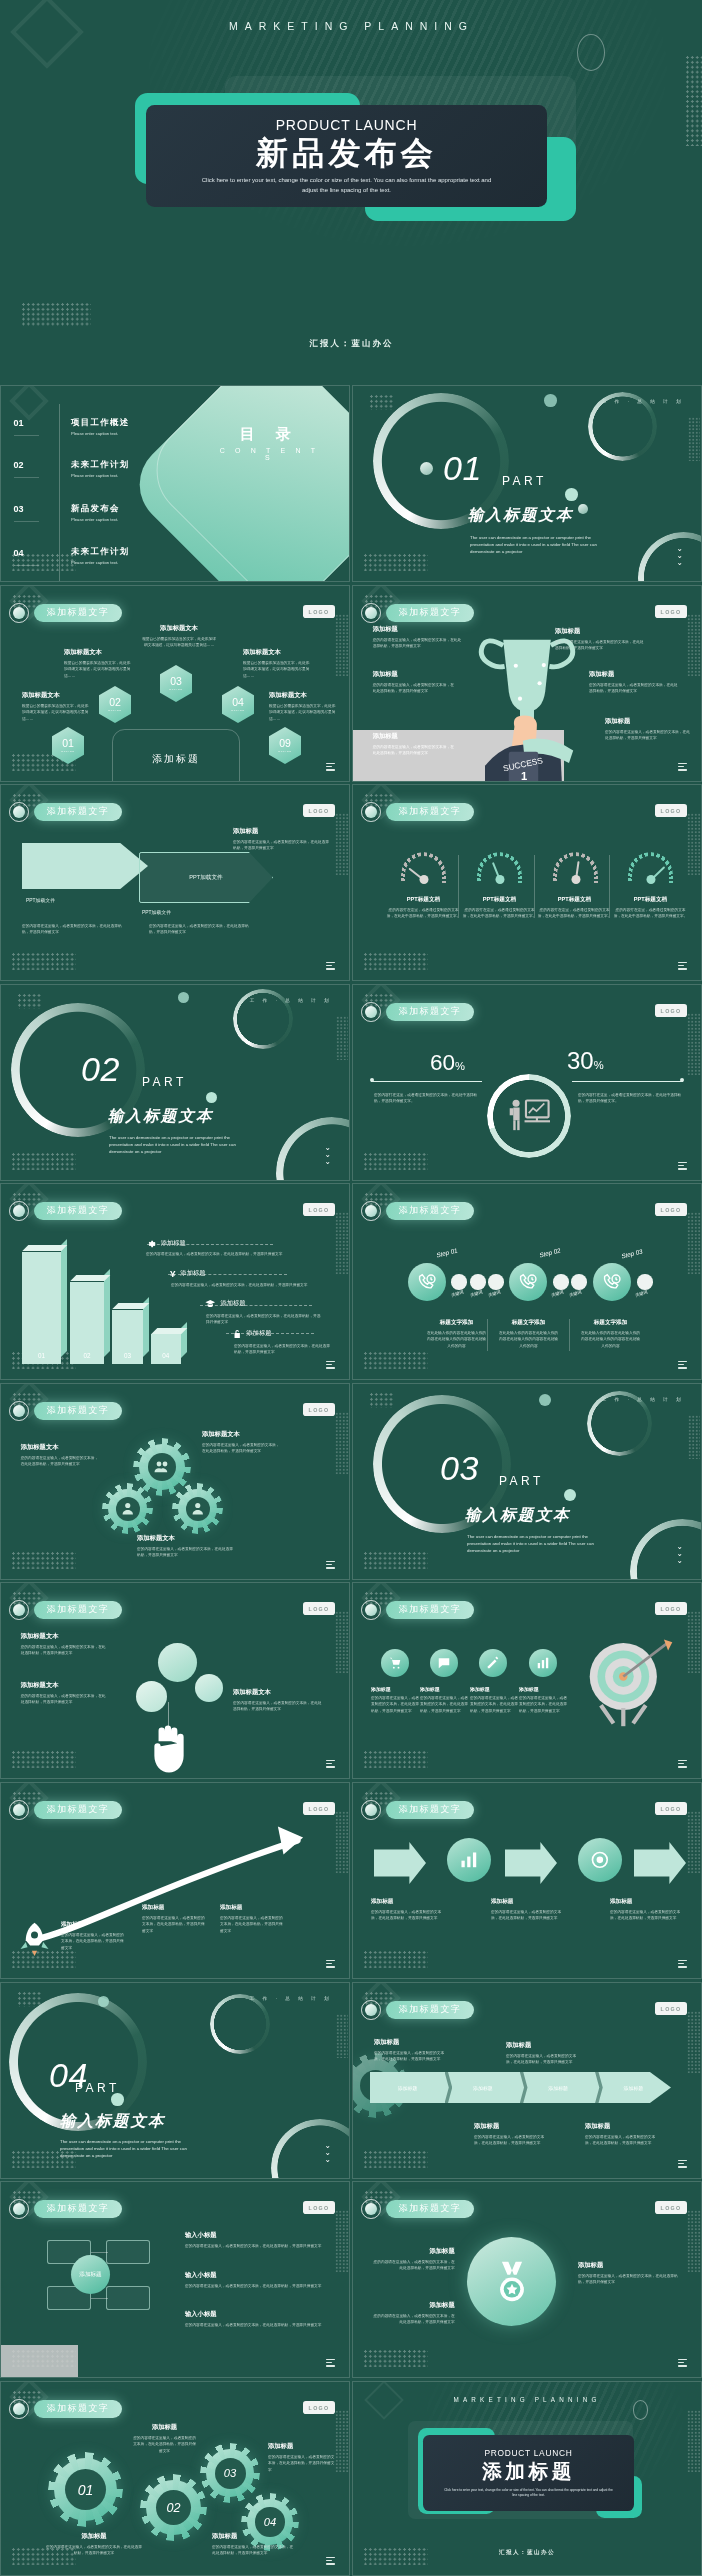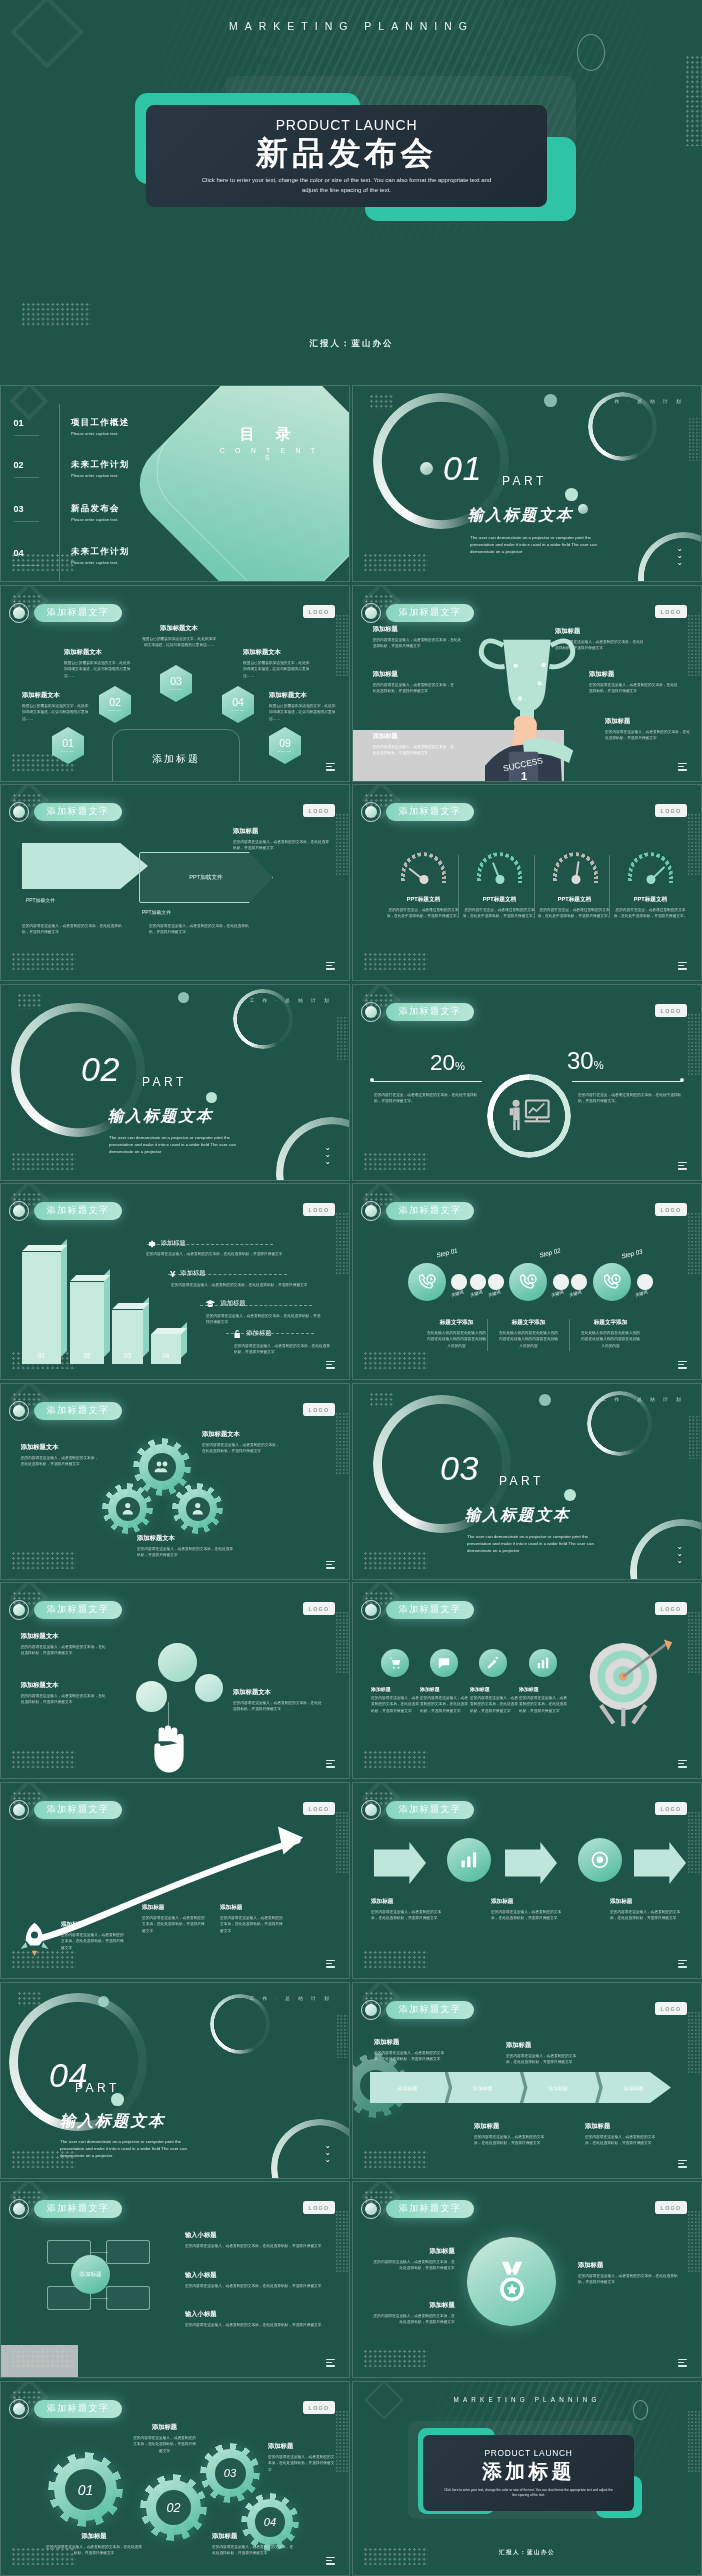--- a/index.html
+++ b/index.html
@@ -596,21 +596,21 @@
       <rect x="22" y="30" width="36" height="3" fill="#c8c6c4"></rect>
       <rect x="38" y="26" width="3" height="6" fill="#c8c6c4"></rect>
     </svg>
 
     <div class="hline" style="left:18px;top:96px;width:111px;background:#dff0ea;"></div>
     <div class="hline" style="right:18px;top:96px;width:111px;background:#dff0ea;"></div>
     <div style="position:absolute;left:17px;top:93px;width:4.2px;height:4.2px;border-radius:50%;background:#dff0ea;"></div>
     <div style="position:absolute;right:17px;top:93px;width:4.2px;height:4.2px;border-radius:50%;background:#dff0ea;"></div>
 
     <div style="position:absolute;left:77px;top:65px;color:#fff;font-weight:300;">
-      <span style="font-size:22.5px;">20</span><span style="font-size:11.2px;">%</span>
+      <span style="font-size:22.5px;">60</span><span style="font-size:11.2px;">%</span>
     </div>
     <div style="position:absolute;left:214px;top:62px;color:#fff;font-weight:300;">
       <span style="font-size:24px;">30</span><span style="font-size:11.2px;">%</span>
     </div>
     <div class="bdy" style="position:absolute;left:21px;top:107px;width:104px;">您的内容打在这里，或者通过复制您的文本后，在此处中选择粘贴，并选择只保留文字。</div>
     <div class="bdy" style="position:absolute;left:225px;top:107px;width:104px;">您的内容打在这里，或者通过复制您的文本后，在此处中选择粘贴，并选择只保留文字。</div>
   </div>
 
   <div class="slide" style="left:0;top:1183px;width:350px;height:197px;">
     <div class="diamond tdiamond"></div>

